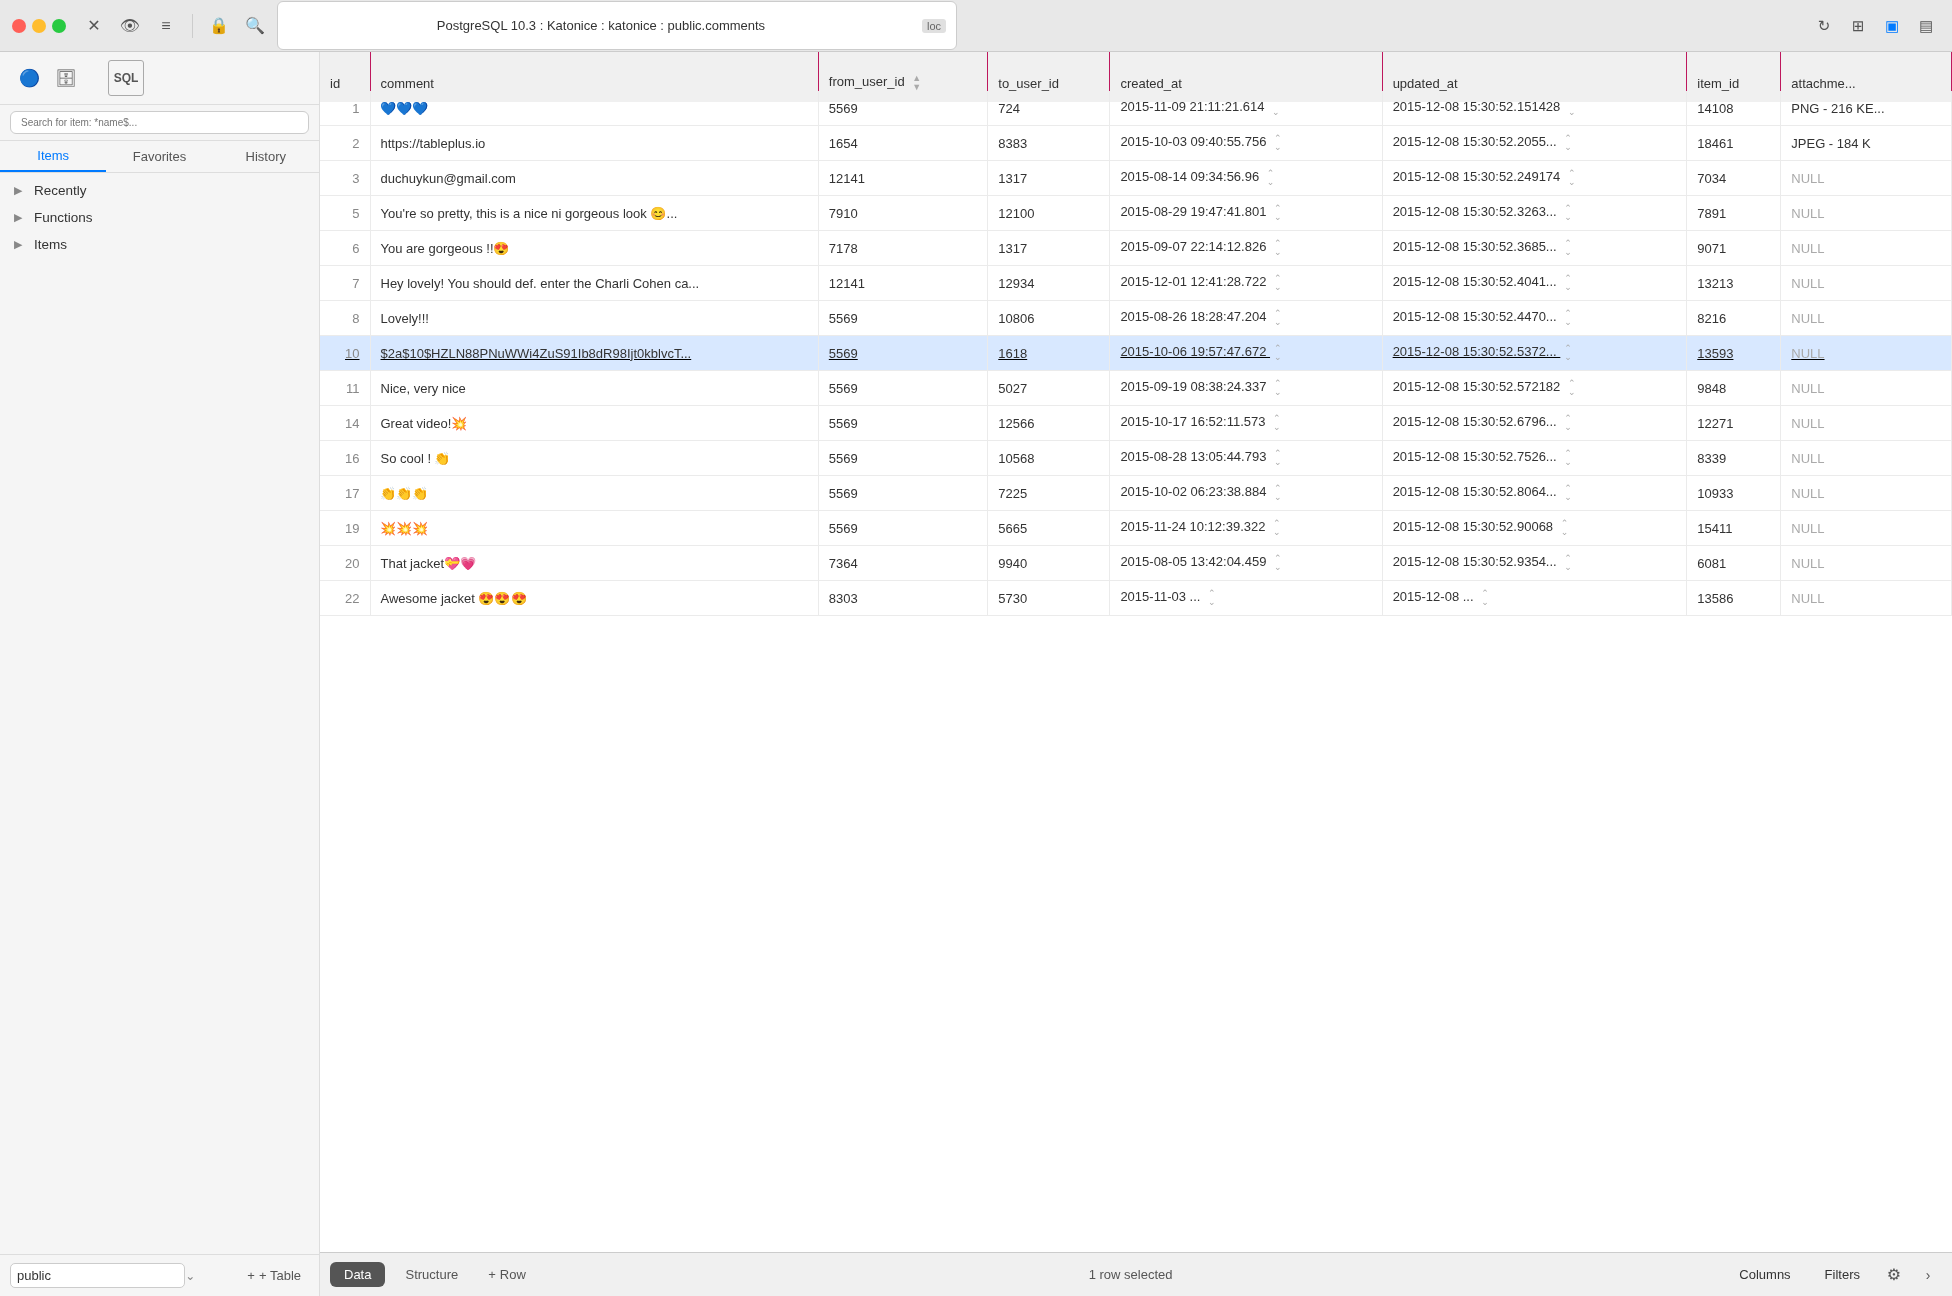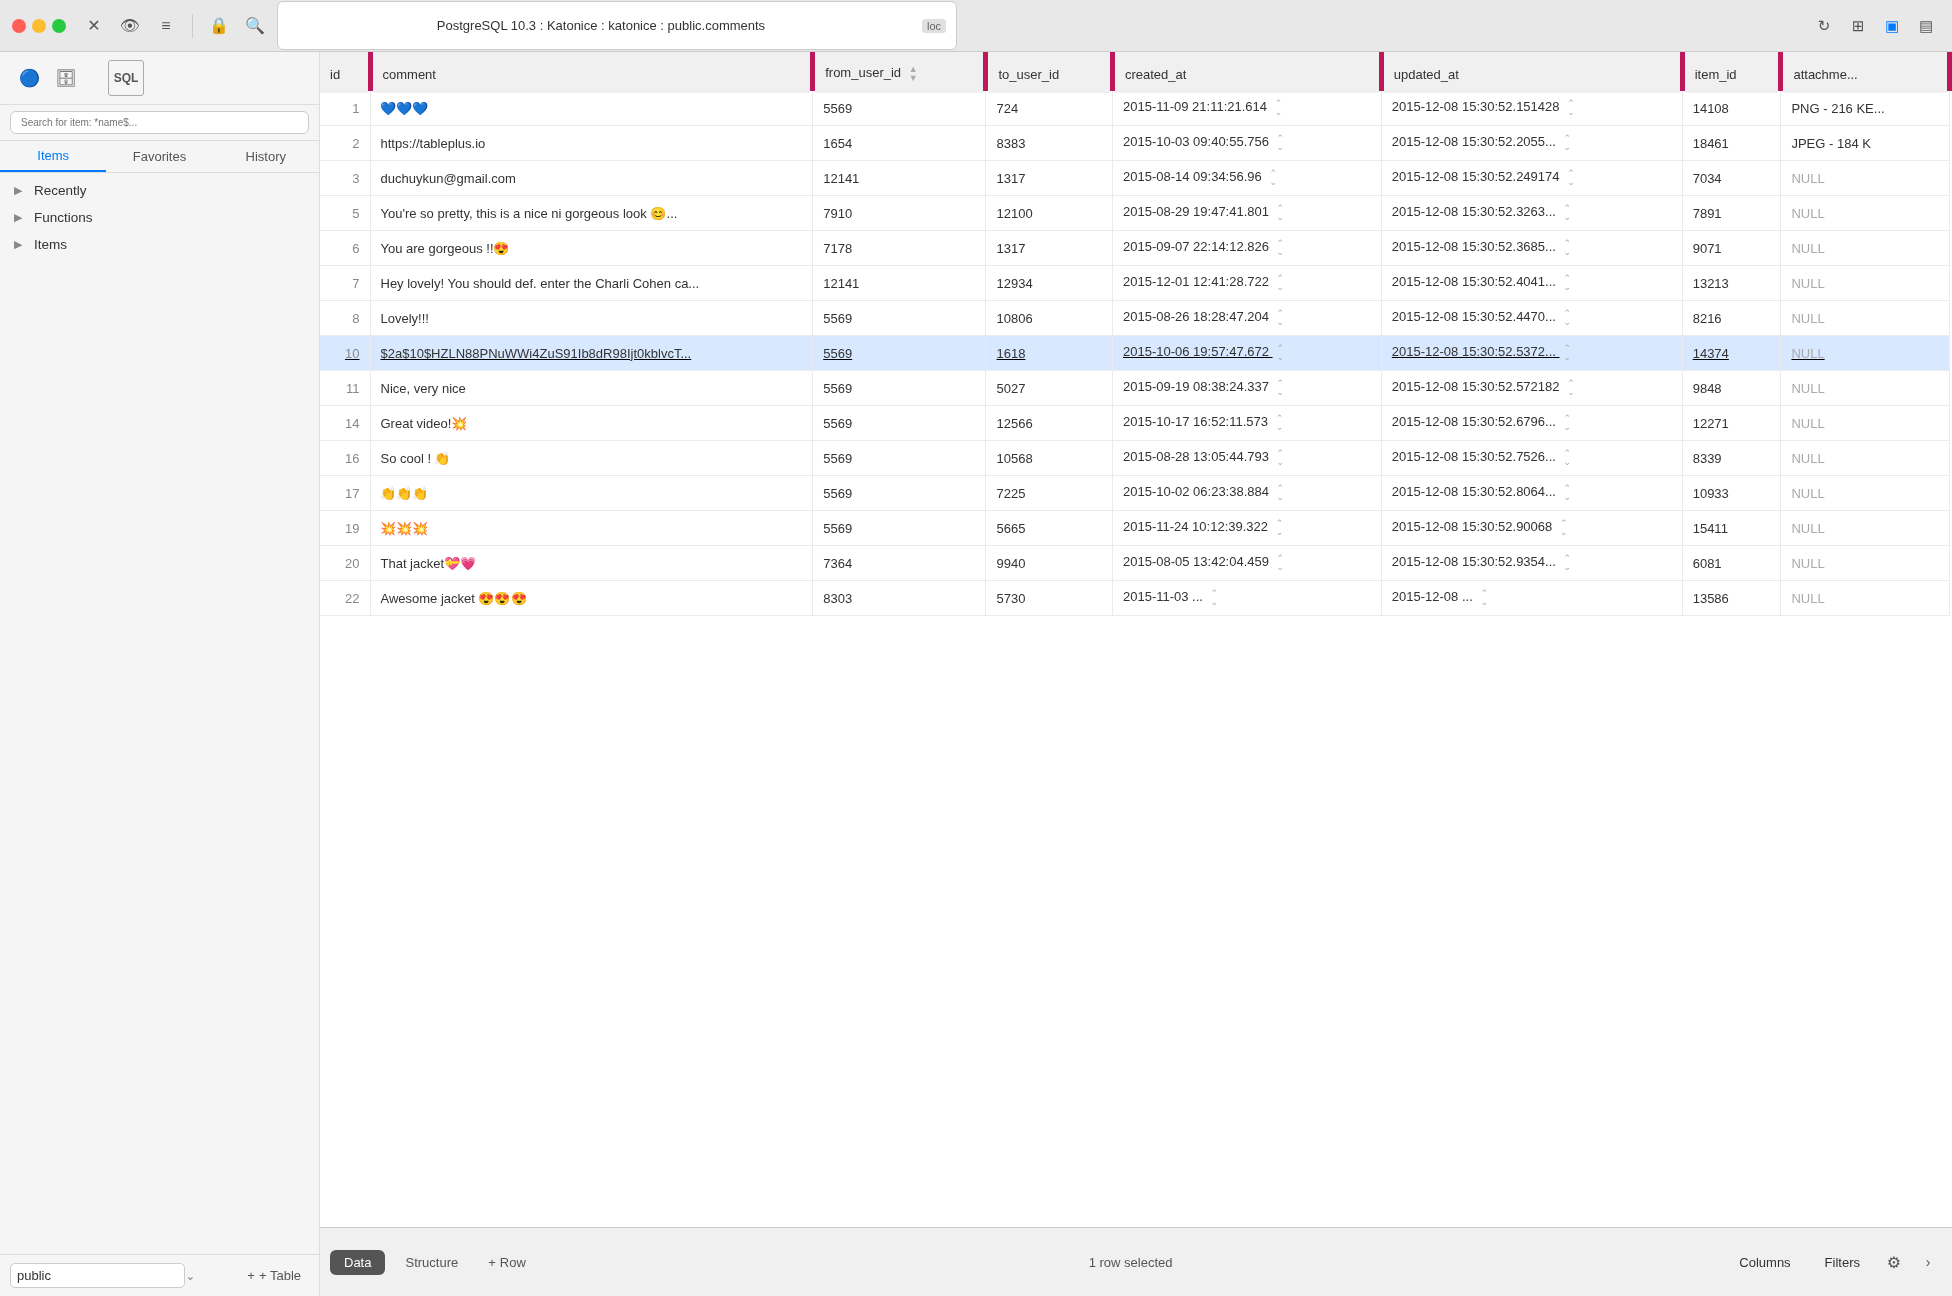--- a/index.html
+++ b/index.html
@@ -150,23 +150,23 @@
     }
     thead tr {
       background: #f0f0f0;
       border-bottom: 1px solid #ccc;
     }
     thead th {
       padding: 10px 10px;
       text-align: left;
       font-weight: 500;
       color: #333;
-      border-right: 5px solid #be185d;
+      border-right: 1px solid #be185d;
       white-space: nowrap;
-      position: sticky; top: 3px; background: #f0f0f0; z-index: 2;
+      position: sticky; top: 12px; background: #f0f0f0; z-index: 2;
     }
     thead th:first-child { width: 50px; min-width: 50px; }
     tbody tr {
       border-bottom: 1px solid #ebebeb;
     }
     tbody tr.selected { background: #d8e8ff; text-decoration: underline; }
     tbody td {
       padding: 8px 10px;
       color: #333;
       border-right: 1px solid #ebebeb;
@@ -181,21 +181,21 @@
     }
     .sort-arrows {
       display: inline-flex; flex-direction: column;
       margin-left: 4px; font-size: 9px; color: #aaa; vertical-align: middle;
       line-height: 1;
     }
     .null-val { color: #aaa; font-style: normal; }
 
     
     .bottombar {
-      height: 69px;
+      height: 44px;
       background: #f0f0f0;
       border-top: 1px solid #ccc;
       display: flex;
       align-items: center;
       padding: 0 10px;
       gap: 6px;
       flex-shrink: 0;
     }
     .tab-btn {
       padding: 5px 14px; border-radius: 6px; border: none; cursor: pointer;
@@ -403,21 +403,21 @@
               <td>8216</td>
               <td><span class="null-val">NULL</span></td>
             </tr>
             <tr class="selected">
               <td>10</td>
               <td>$2a$10$HZLN88PNuWWi4ZuS91Ib8dR98Ijt0kblvcT...</td>
               <td>5569</td>
               <td>1618</td>
               <td>2015-10-06 19:57:47.672 <span class="sort-arrows">⌃<br>⌄</span></td>
               <td>2015-12-08 15:30:52.5372... <span class="sort-arrows">⌃<br>⌄</span></td>
-              <td>14374</td>
+              <td>13593</td>
               <td><span class="null-val">NULL</span></td>
             </tr>
             <tr>
               <td>11</td>
               <td>Nice, very nice</td>
               <td>5569</td>
               <td>5027</td>
               <td>2015-09-19 08:38:24.337 <span class="sort-arrows">⌃<br>⌄</span></td>
               <td>2015-12-08 15:30:52.572182 <span class="sort-arrows">⌃<br>⌄</span></td>
               <td>9848</td>

